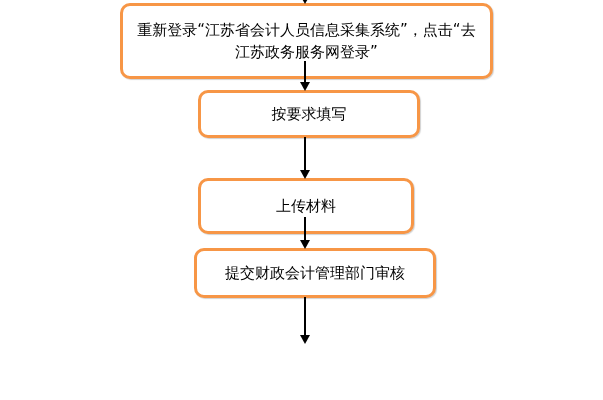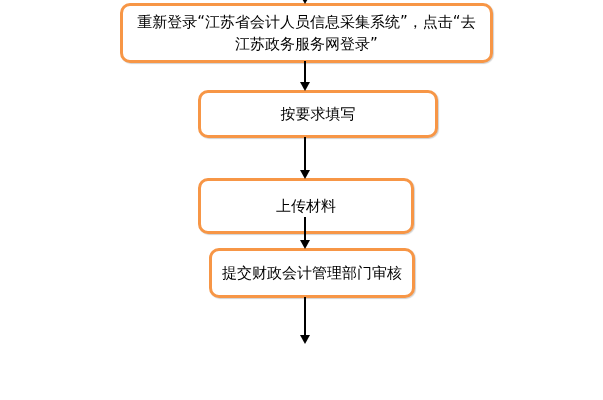--- a/index.html
+++ b/index.html
@@ -30,24 +30,24 @@
     display:flex;
     flex-direction:column;
     align-items:center;
     justify-content:center;
     text-align:center;
     color:var(--ink);
     font-size:15px;
     line-height:22px;
   }
   .flow-box .line{display:block;white-space:nowrap;}
-  #box-relogin { left:120px; top:3px;   width:373px; height:60px; }
-  #box-fill    { left:198px; top:90px;  width:240px; height:48px; }
+  #box-relogin { left:120px; top:3px;   width:373px; height:76px; }
+  #box-fill    { left:198px; top:90px;  width:222px; height:48px; }
   #box-upload  { left:198px; top:178px; width:216px; height:56px; }
-  #box-review  { left:209px; top:248px; width:206px; height:50px; }
+  #box-review  { left:194px; top:248px; width:242px; height:50px; }
   #box-done    { left:182px; top:343px; width:266px; height:37px; }
 
   .connector{
     position:absolute;
     left:305px;
     transform:translateX(-50%);
     display:flex;
     flex-direction:column;
     align-items:center;
     z-index:2;

